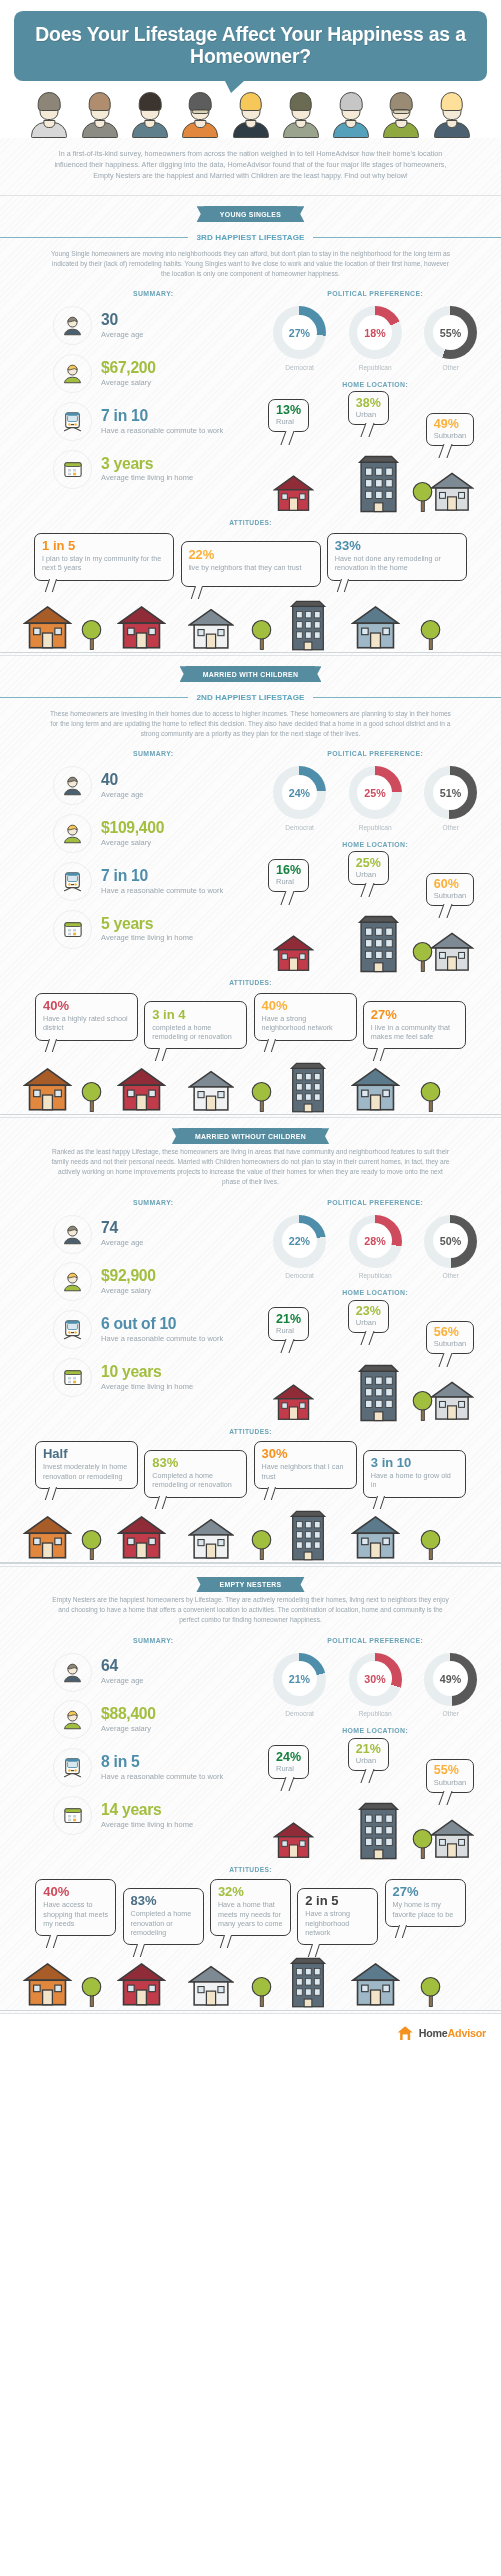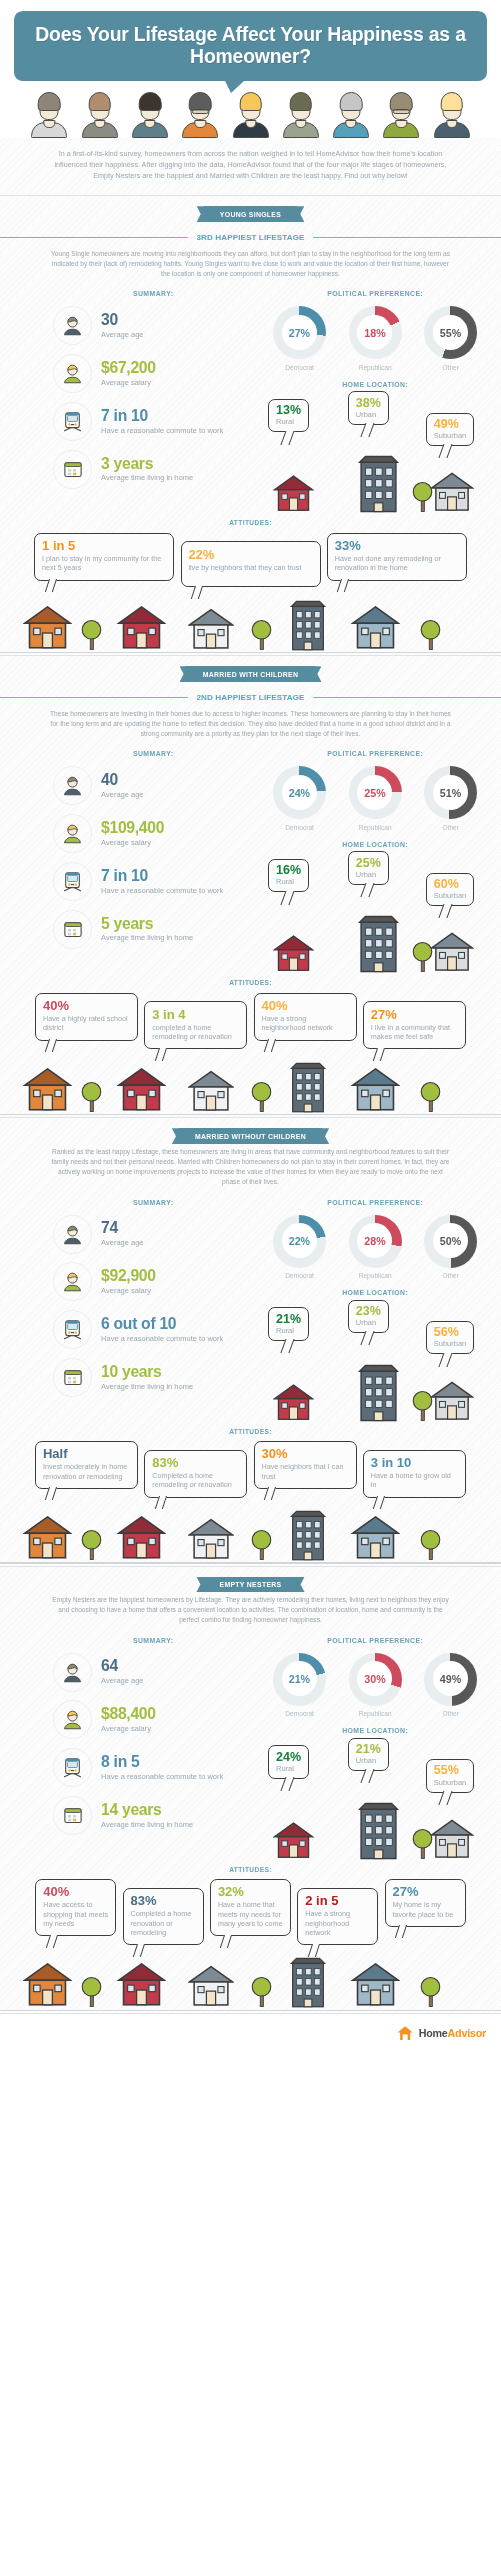--- a/index.html
+++ b/index.html
@@ -1068,21 +1068,21 @@
             <div class="pct" style="color:#4a6f85">83%</div>
             <div class="txt">Completed a home renovation or remodeling</div>
             <div class="tail"></div>
           </div>
           <div class="att-card" style="width:81px;margin-top:0px">
             <div class="pct" style="color:#a2be3e">32%</div>
             <div class="txt">Have a home that meets my needs for many years to come</div>
             <div class="tail"></div>
           </div>
           <div class="att-card" style="width:81px;margin-top:8.8px">
-            <div class="pct" style="color:#b91c1c">2 in 5</div>
+            <div class="pct" style="color:#404040">2 in 5</div>
             <div class="txt">Have a strong neighborhood network</div>
             <div class="tail"></div>
           </div>
           <div class="att-card" style="width:81px;margin-top:0px">
             <div class="pct" style="color:#4f8eab">27%</div>
             <div class="txt">My home is my favorite place to be</div>
             <div class="tail"></div>
           </div>
         </div>
         <div class="street">

